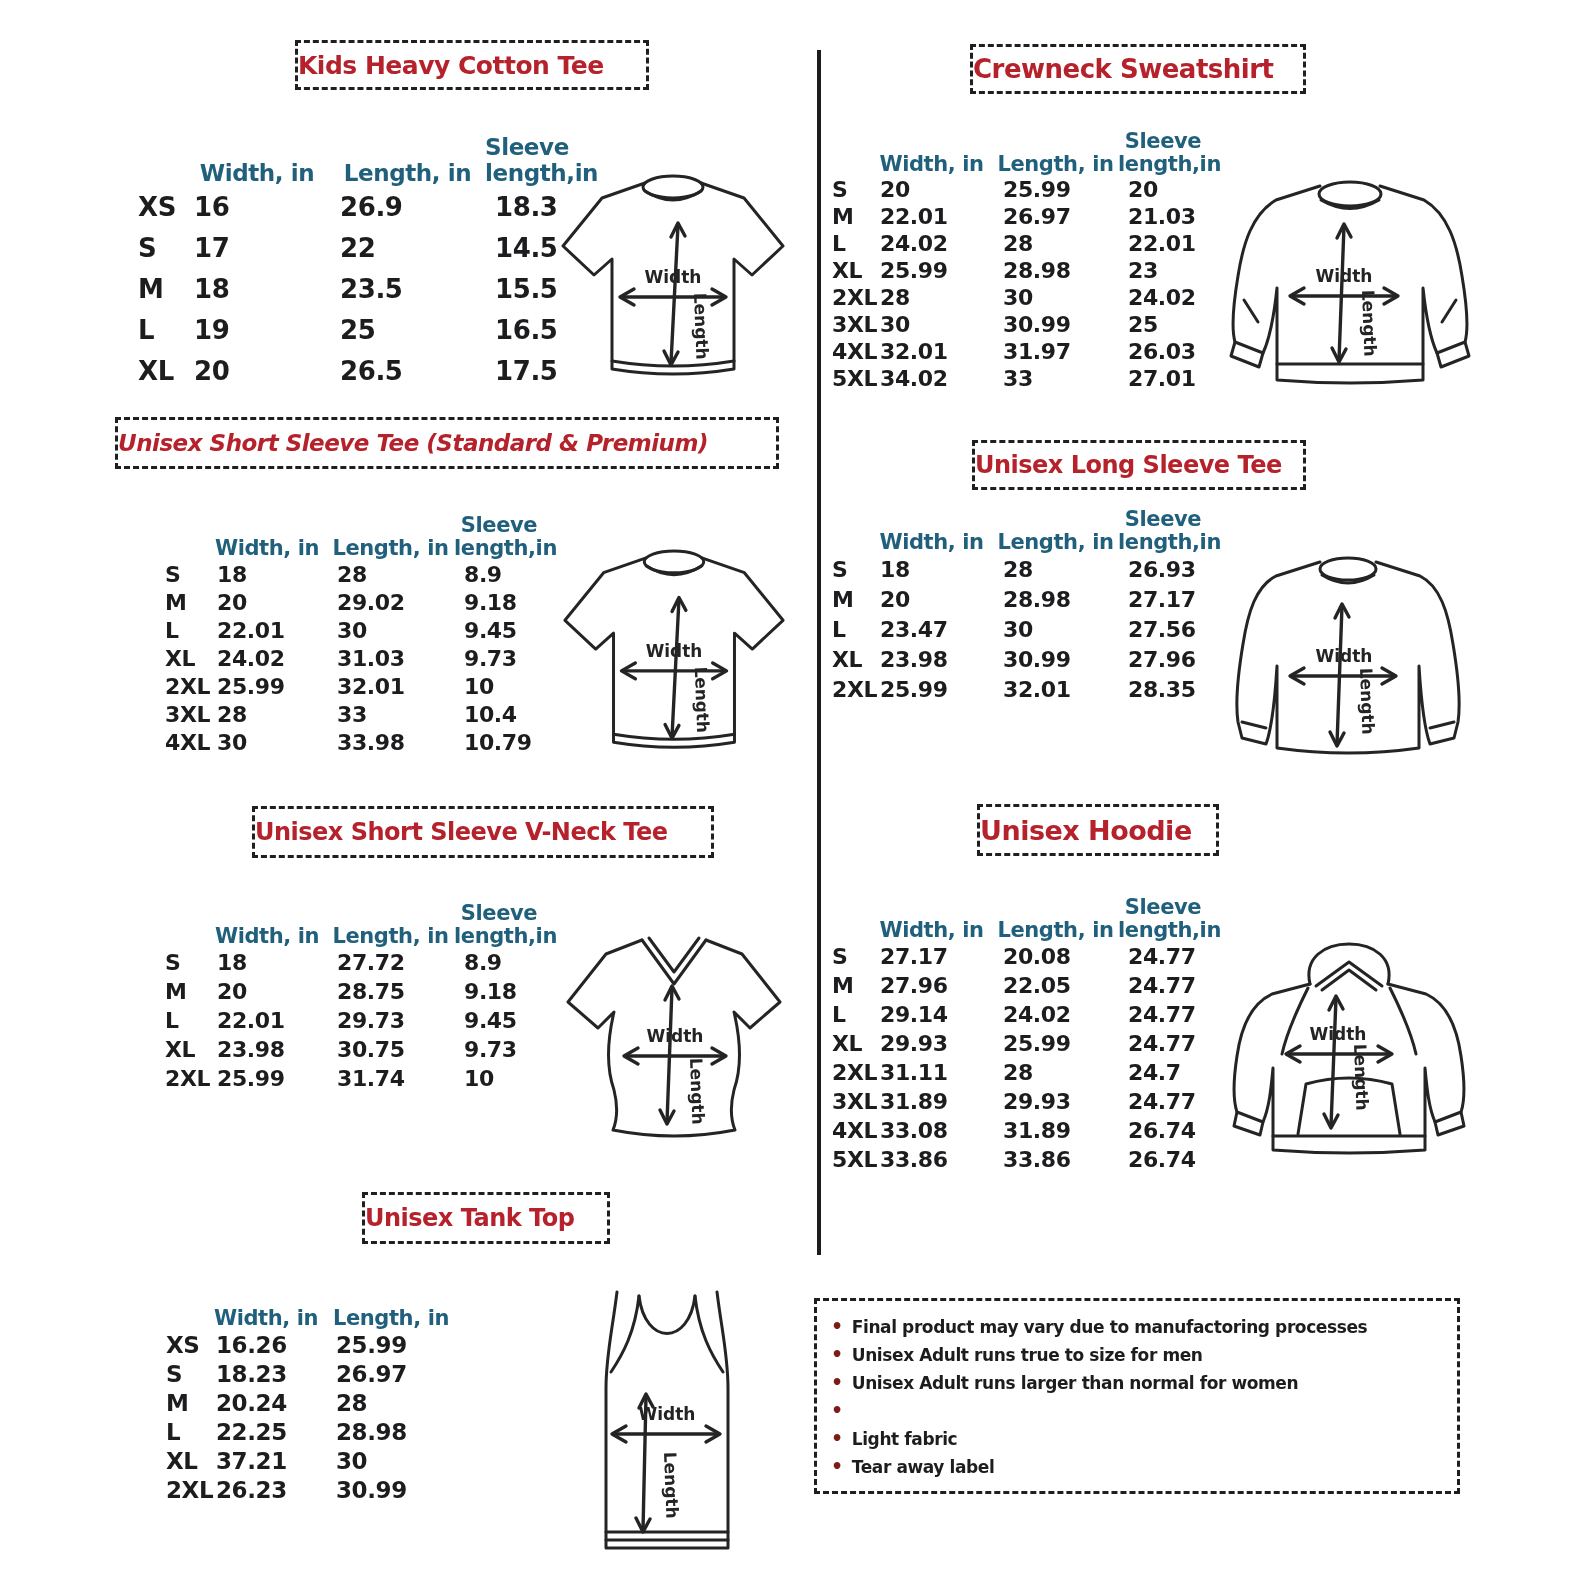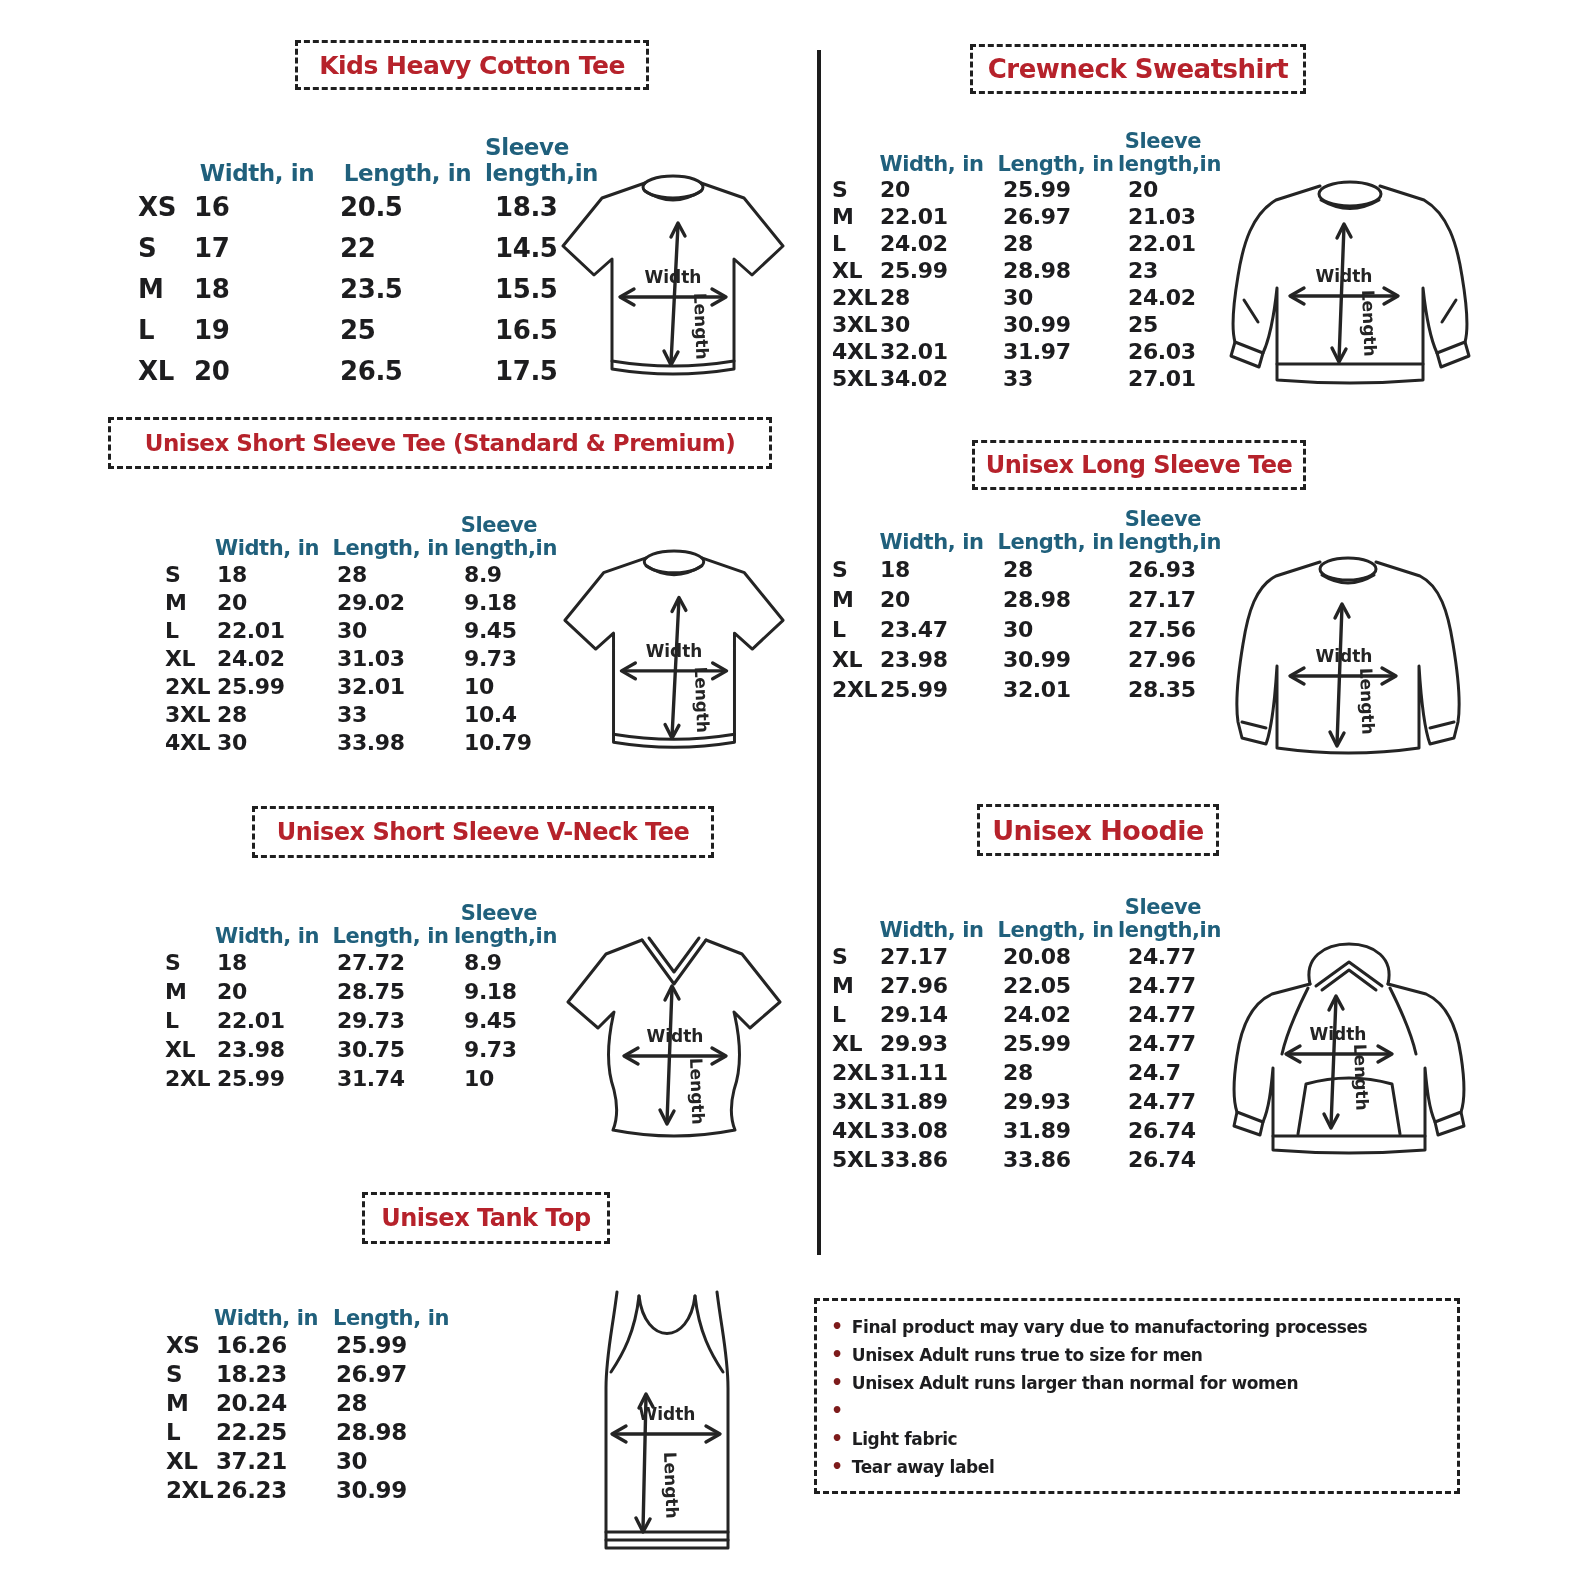--- a/index.html
+++ b/index.html
@@ -3,21 +3,21 @@
 <meta charset="utf-8">
 <style>
   html,body{margin:0;padding:0;background:#ffffff;}
   #canvas{
     position:relative;width:1588px;height:1588px;background:#ffffff;
     font-family:"DejaVu Sans","Liberation Sans",sans-serif;
     color:var(--c-ink,#1d1d1f);overflow:hidden;
   }
   .titlebox{
     position:absolute;border:3px dashed #1f1f1f;
-    display:flex;align-items:center;justify-content:center;
+    display:flex;align-items:center;
     color:var(--c-title_red,#b6222b);font-weight:bold;white-space:nowrap;
     letter-spacing:-0.5px;box-sizing:border-box;
   }
   .tbl{position:absolute;}
   .hrow{
     display:grid;grid-template-columns:var(--cols);align-items:end;
     color:var(--c-header_blue,#20607c);font-weight:bold;text-align:center;
   }
   .hcell{white-space:pre-line;line-height:1.1;transform:translateX(-10px);letter-spacing:-0.4px;}
   .trow{
@@ -56,21 +56,21 @@
         <span></span>
         <span class="hcell">Width, in</span>
         <span class="hcell">Length, in</span>
         <span class="hcell">Sleeve
 length,in</span>
       </div>
     <div>
         <div class="trow">
           <span class="cell">XS</span>
           <span class="cell">16</span>
-          <span class="cell">20.5</span>
+          <span class="cell">26.9</span>
           <span class="cell">18.3</span>
         </div>
         <div class="trow">
           <span class="cell">S</span>
           <span class="cell">17</span>
           <span class="cell">22</span>
           <span class="cell">14.5</span>
         </div>
         <div class="trow">
           <span class="cell">M</span>
@@ -104,21 +104,21 @@
       <text x="125" y="118" text-anchor="middle">Width</text>
     </g>
     <g>
       <path class="arrow" d="M130,60 L123,198"></path>
       <path class="arrow" d="M123,72 L130,58 L137,71"></path>
       <path class="arrow" d="M116,186 L123,200 L130,187"></path>
       <text transform="translate(146,128) rotate(88)">Length</text>
     </g>
   </svg>
 
-  <div class="titlebox" style="left:108px;top:417px;width:664px;height:52px;font-size:23px;">
+  <div class="titlebox" style="left:115px;top:417px;width:664px;height:52px;font-size:23px;font-style:italic;">
     <span>Unisex Short Sleeve Tee (Standard &amp; Premium)</span>
   </div>
   <div class="tbl" style="left:165px;top:484px;--cols:52px 120px 127px 90px;--rh:28px;font-size:22px;">
     <div class="hrow" style="height:76px;font-size:21px;">
         <span></span>
         <span class="hcell">Width, in</span>
         <span class="hcell">Length, in</span>
         <span class="hcell">Sleeve
 length,in</span>
       </div>

